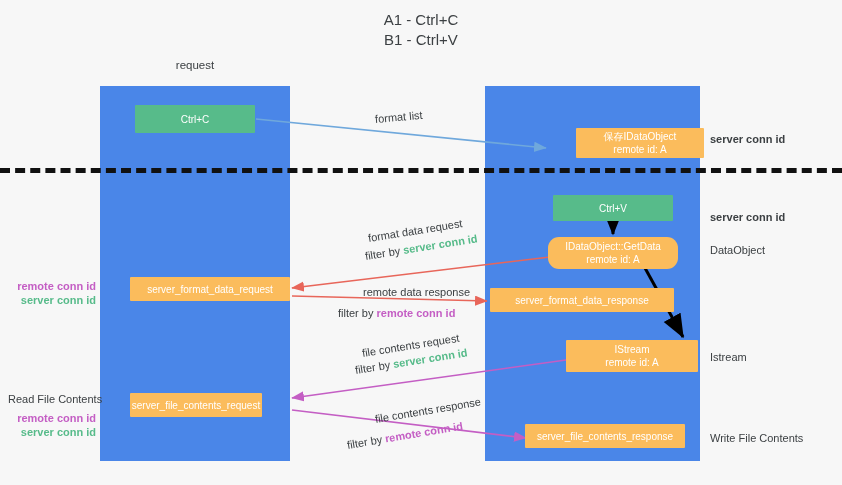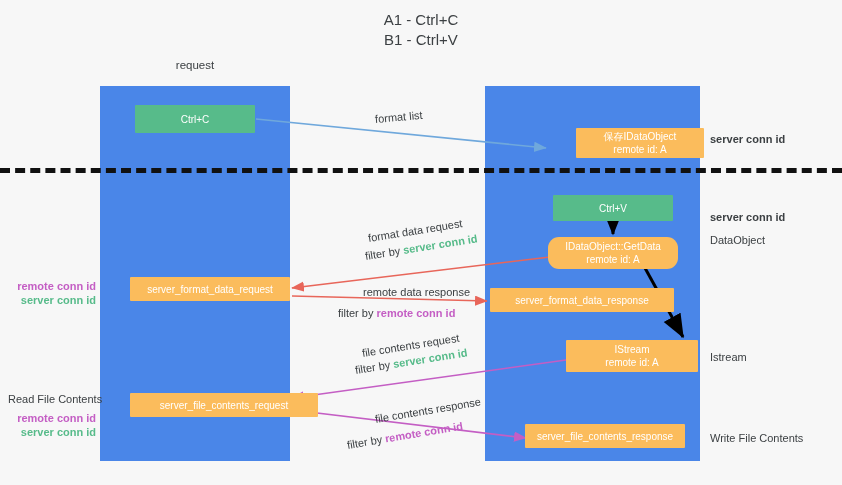--- a/index.html
+++ b/index.html
@@ -171,21 +171,21 @@
   </div>
 
   <div class="box orange" style="left:130px; top:277px; width:160px; height:24px;">
     <span>server_format_data_request</span>
   </div>
 
   <div class="box orange" style="left:490px; top:288px; width:184px; height:24px;">
     <span>server_format_data_response</span>
   </div>
 
-  <div class="box orange" style="left:130px; top:393px; width:188px; height:24px;justify-content:center;">
+  <div class="box orange" style="left:130px; top:393px; width:132px; height:24px;justify-content:center;">
     <span>server_file_contents_request</span>
   </div>
 
   <div class="box orange" style="left:525px; top:424px; width:160px; height:24px;justify-content:center;">
     <span>server_file_contents_response</span>
   </div>
 
   <div class="lbl" style="left:375px; top:112px; transform:rotate(-5deg); transform-origin:left center;">format list</div>
 
   <div class="lbl rot-fmt" style="left:368px; top:231px;">format data request</div>
@@ -195,21 +195,21 @@
   <div class="lbl" style="left:338px; top:306px;"><span>filter by </span><span class="purple-txt">remote conn id</span></div>
 
   <div class="lbl rot-file" style="left:362px; top:346px;">file contents request</div>
   <div class="lbl rot-file" style="left:355px; top:363px;"><span>filter by </span><span class="green-txt">server conn id</span></div>
 
   <div class="lbl rot-resp" style="left:375px; top:412px;">file contents response</div>
   <div class="lbl rot-resp" style="left:347px; top:438px;"><span>filter by </span><span class="purple-txt">remote conn id</span></div>
 
   <div class="side-lbl green-txt" style="left:710px; top:132px;">server conn id</div>
   <div class="side-lbl green-txt" style="left:710px; top:210px;">server conn id</div>
-  <div class="side-lbl" style="left:710px; top:233px;">DataObject</div>
+  <div class="side-lbl" style="left:710px; top:243px;">DataObject</div>
   <div class="side-lbl" style="left:710px; top:350px;">Istream</div>
   <div class="side-lbl" style="left:710px; top:431px;">Write File Contents</div>
 
   <div class="conn-stack" style="left:8px; top:279px; width:88px;">
     <div class="purple-txt">remote conn id</div>
     <div class="green-txt">server conn id</div>
   </div>
 
   <div class="side-lbl" style="left:8px; top:392px;">Read File Contents</div>
   <div class="conn-stack" style="left:8px; top:411px; width:88px;">

